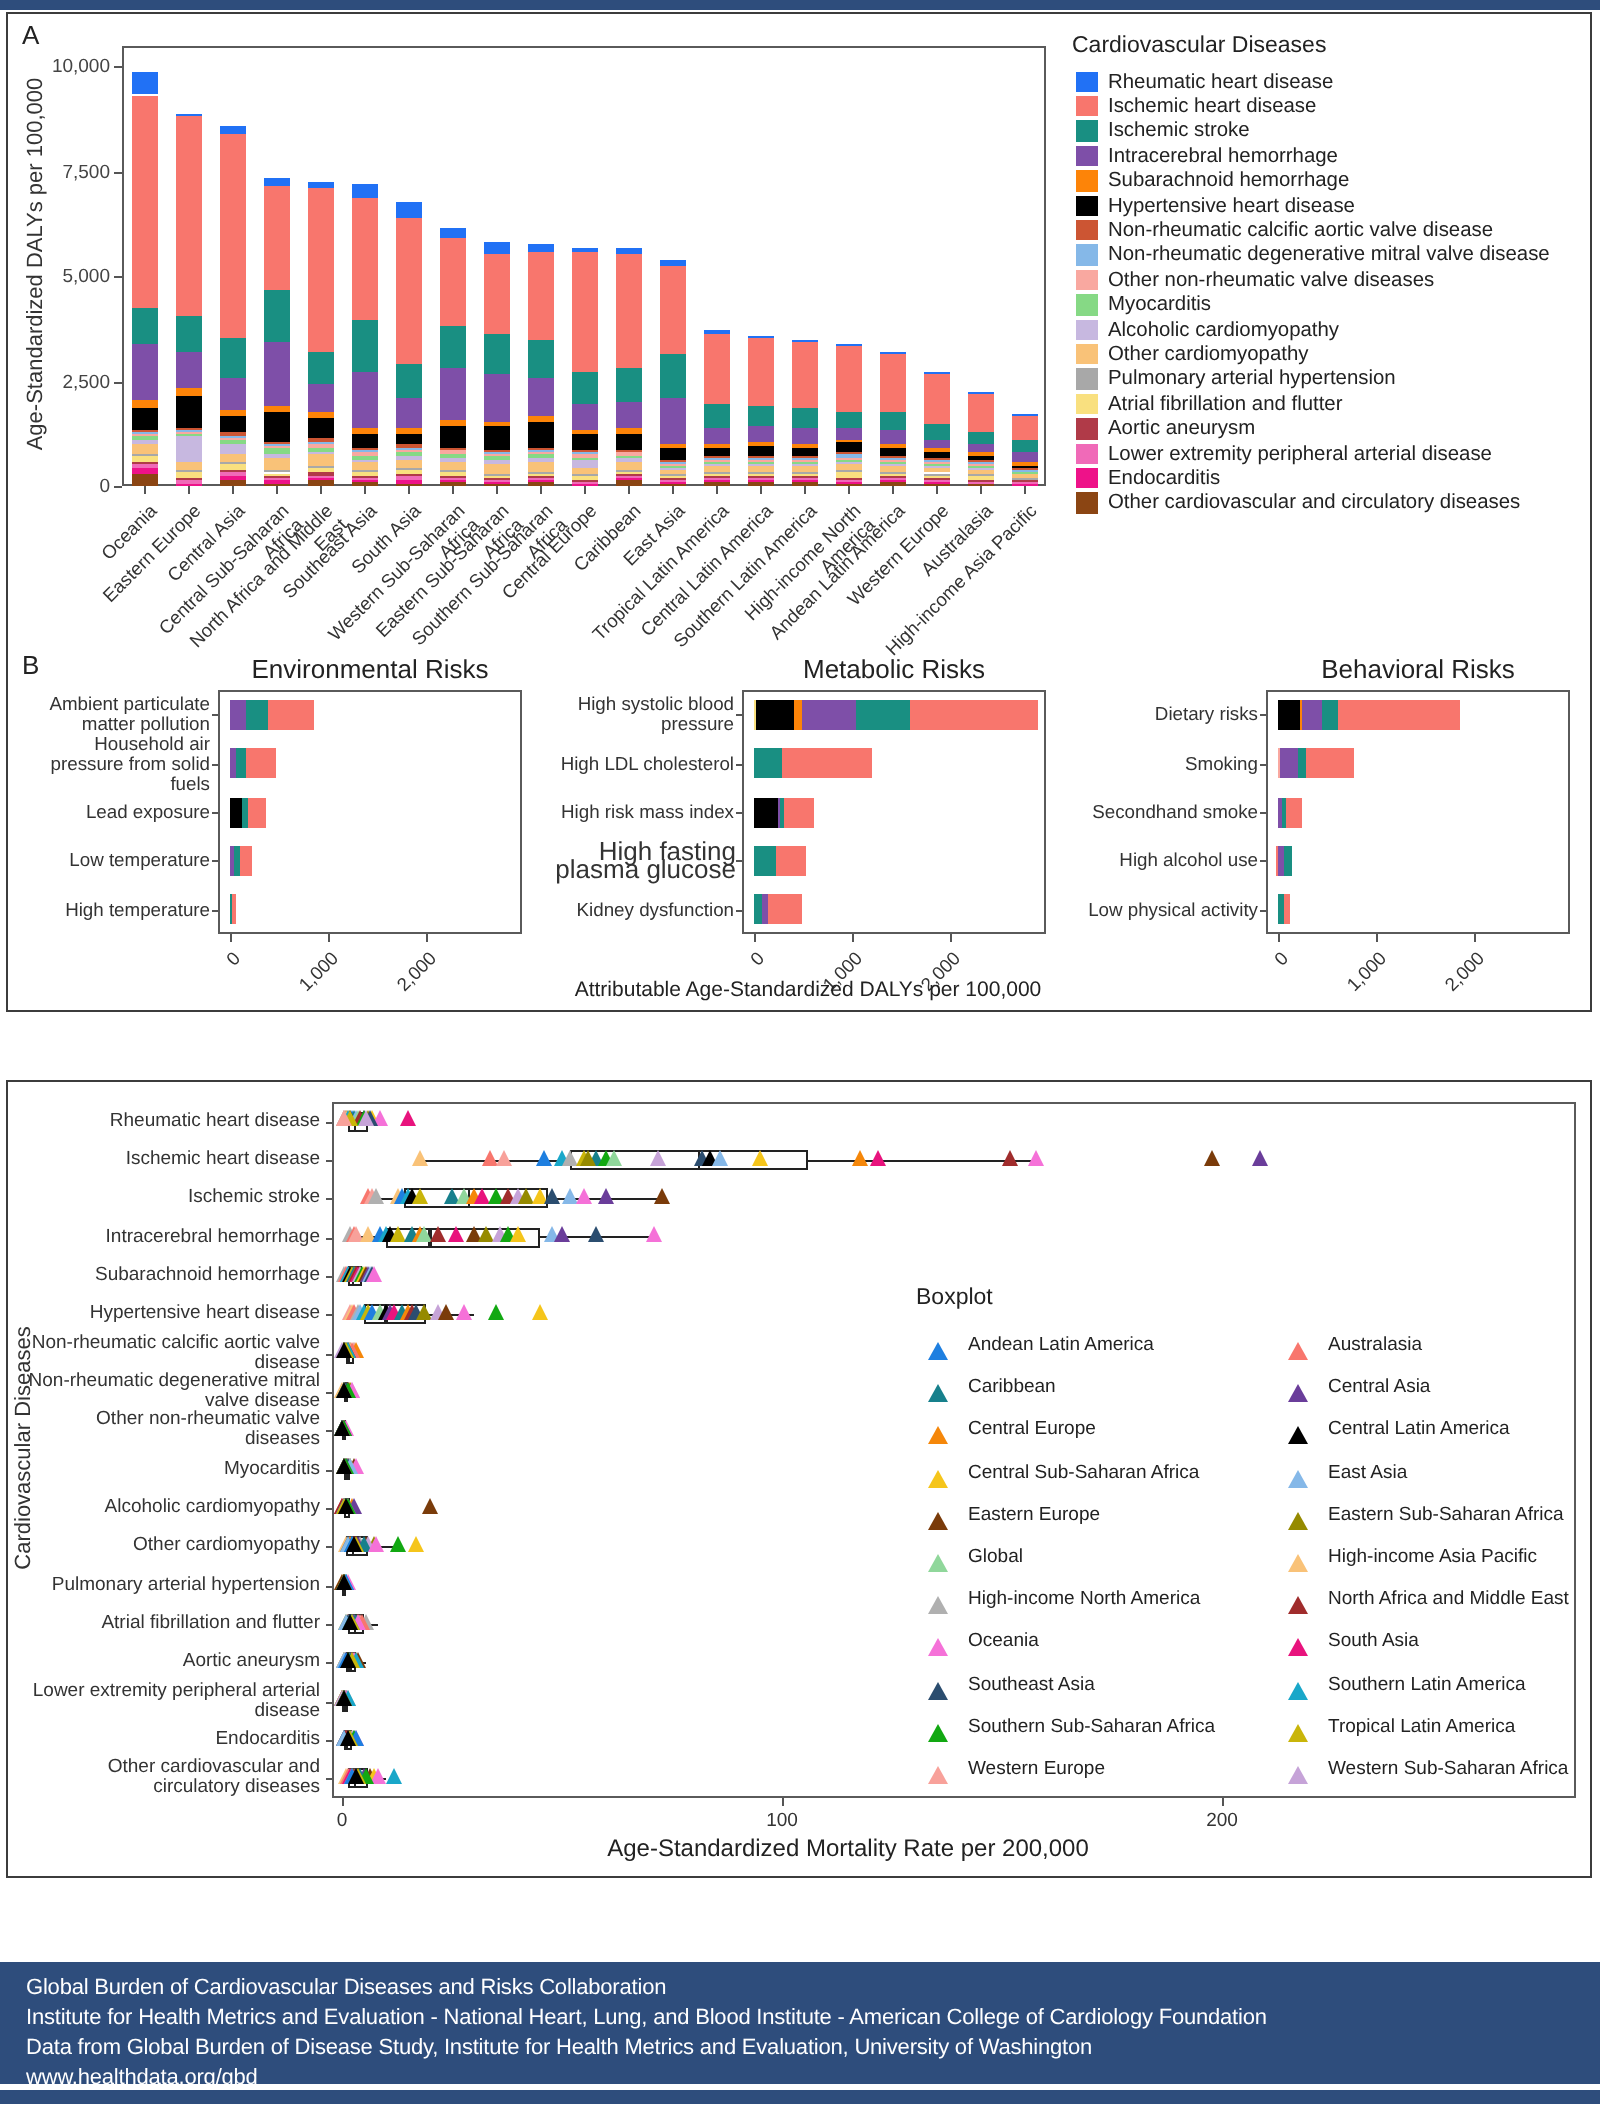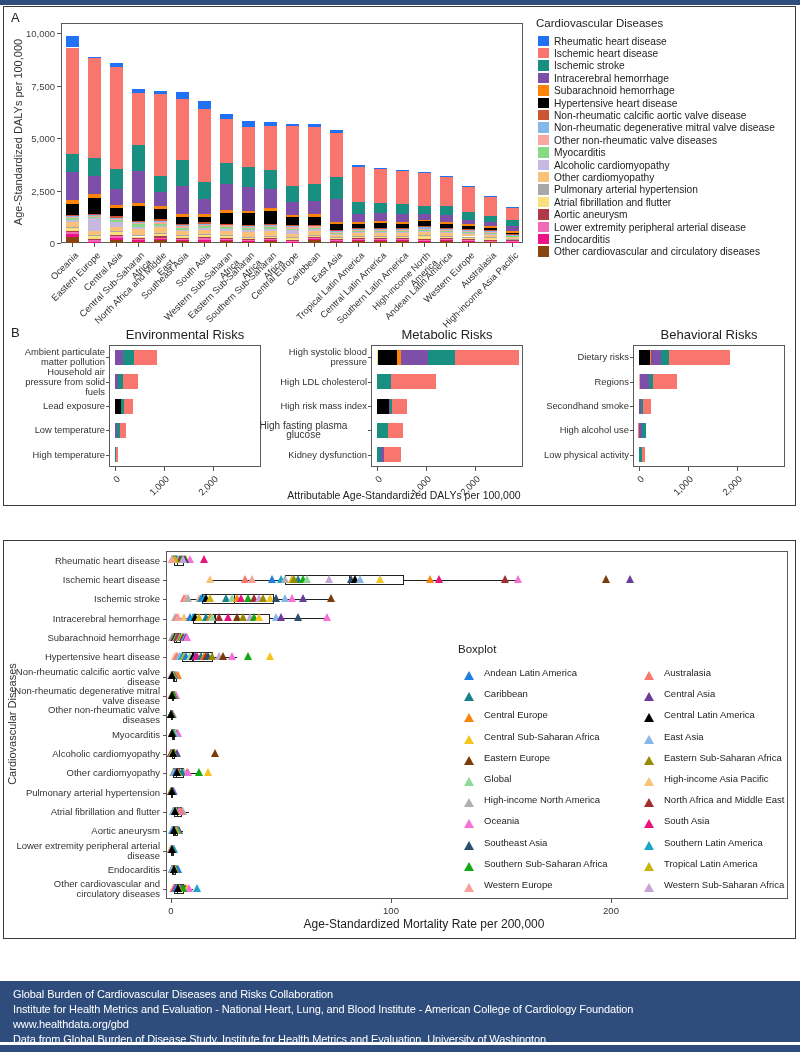--- a/index.html
+++ b/index.html
@@ -585,21 +585,21 @@
           <div class="abs" style="left: 268px; top: 40.6px; width: 95px; height: 28px; font-size: 9.4px; line-height: 9.8px; color: rgb(51, 51, 51); text-align: right; display: flex; align-items: center; justify-content: flex-end;">High LDL cholesterol</div>
           <div class="abs" style="left: 364px; top: 54.6px; width: 3px; height: 1px; background: rgb(85, 85, 85);"></div>
           <div class="abs" style="left: 373px; top: 47.1px; width: 14.2194px; height: 15px; background: rgb(25, 143, 130);"></div>
           <div class="abs" style="left: 387.219px; top: 47.1px; width: 45.1097px; height: 15px; background: rgb(248, 118, 109);"></div>
           <div class="abs" style="left: 268px; top: 65px; width: 95px; height: 28px; font-size: 9.4px; line-height: 9.8px; color: rgb(51, 51, 51); text-align: right; display: flex; align-items: center; justify-content: flex-end;">High risk mass index</div>
           <div class="abs" style="left: 364px; top: 79px; width: 3px; height: 1px; background: rgb(85, 85, 85);"></div>
           <div class="abs" style="left: 373px; top: 71.5px; width: 11.7677px; height: 15px; background: rgb(0, 0, 0);"></div>
           <div class="abs" style="left: 384.768px; top: 71.5px; width: 1.47097px; height: 15px; background: rgb(126, 79, 168);"></div>
           <div class="abs" style="left: 386.239px; top: 71.5px; width: 2.20645px; height: 15px; background: rgb(25, 143, 130);"></div>
           <div class="abs" style="left: 388.445px; top: 71.5px; width: 14.7097px; height: 15px; background: rgb(248, 118, 109);"></div>
-          <div class="abs" style="left: 252px; top: 89.4px; width: 95px; height: 28px; font-size: 10px; line-height: 9.8px; color: rgb(51, 51, 51); text-align: center; display: flex; align-items: center; justify-content: flex-end;">High fasting plasma glucose</div>
+          <div class="abs" style="left: 269px; top: 89.4px; width: 95px; height: 28px; font-size: 13px; line-height: 9.8px; color: rgb(51, 51, 51); text-align: right; display: flex; align-items: center; justify-content: flex-end;">High fasting plasma glucose</div>
           <div class="abs" style="left: 364px; top: 103.4px; width: 3px; height: 1px; background: rgb(85, 85, 85);"></div>
           <div class="abs" style="left: 373px; top: 95.9px; width: 10.7871px; height: 15px; background: rgb(25, 143, 130);"></div>
           <div class="abs" style="left: 383.787px; top: 95.9px; width: 15.6903px; height: 15px; background: rgb(248, 118, 109);"></div>
           <div class="abs" style="left: 268px; top: 113.8px; width: 95px; height: 28px; font-size: 9.4px; line-height: 9.8px; color: rgb(51, 51, 51); text-align: right; display: flex; align-items: center; justify-content: flex-end;">Kidney dysfunction</div>
           <div class="abs" style="left: 364px; top: 127.8px; width: 3px; height: 1px; background: rgb(85, 85, 85);"></div>
           <div class="abs" style="left: 373px; top: 120.3px; width: 3.92258px; height: 15px; background: rgb(25, 143, 130);"></div>
           <div class="abs" style="left: 376.923px; top: 120.3px; width: 3.43226px; height: 15px; background: rgb(126, 79, 168);"></div>
           <div class="abs" style="left: 380.355px; top: 120.3px; width: 16.1806px; height: 15px; background: rgb(248, 118, 109);"></div>
           <div class="abs" style="left: 373px; top: 140px; width: 1px; height: 4px; background: rgb(85, 85, 85);"></div>
           <div class="abs rot45" style="left: 333px; top: 147px; width: 40px; font-size: 9.3px; color: rgb(51, 51, 51);">0</div>
@@ -611,21 +611,21 @@
         <div class="abs" style="left: 0px; top: 0px;">
           <div class="abs" style="left: 569px; top: 0px; width: 272px; text-align: center; font-size: 13px; color: rgb(34, 34, 34);">Behavioral Risks</div>
           <div class="abs" style="left: 629px; top: 18px; width: 152px; height: 122px; border: 1px solid rgb(90, 90, 90); box-sizing: border-box;"></div>
           <div class="abs" style="left: 530px; top: 16.2px; width: 95px; height: 28px; font-size: 9.4px; line-height: 9.8px; color: rgb(51, 51, 51); text-align: right; display: flex; align-items: center; justify-content: flex-end;">Dietary risks</div>
           <div class="abs" style="left: 626px; top: 30.2px; width: 3px; height: 1px; background: rgb(85, 85, 85);"></div>
           <div class="abs" style="left: 635px; top: 22.7px; width: 11.0323px; height: 15px; background: rgb(0, 0, 0);"></div>
           <div class="abs" style="left: 646.032px; top: 22.7px; width: 0.980645px; height: 15px; background: rgb(253, 132, 8);"></div>
           <div class="abs" style="left: 647.013px; top: 22.7px; width: 9.80645px; height: 15px; background: rgb(126, 79, 168);"></div>
           <div class="abs" style="left: 656.819px; top: 22.7px; width: 8.33548px; height: 15px; background: rgb(25, 143, 130);"></div>
           <div class="abs" style="left: 665.155px; top: 22.7px; width: 60.8px; height: 15px; background: rgb(248, 118, 109);"></div>
-          <div class="abs" style="left: 530px; top: 40.6px; width: 95px; height: 28px; font-size: 9.4px; line-height: 9.8px; color: rgb(51, 51, 51); text-align: right; display: flex; align-items: center; justify-content: flex-end;">Regions</div>
+          <div class="abs" style="left: 530px; top: 40.6px; width: 95px; height: 28px; font-size: 9.4px; line-height: 9.8px; color: rgb(51, 51, 51); text-align: right; display: flex; align-items: center; justify-content: flex-end;">Smoking</div>
           <div class="abs" style="left: 626px; top: 54.6px; width: 3px; height: 1px; background: rgb(85, 85, 85);"></div>
           <div class="abs" style="left: 635px; top: 47.1px; width: 1.22581px; height: 15px; background: rgb(249, 168, 160);"></div>
           <div class="abs" style="left: 636.226px; top: 47.1px; width: 8.58065px; height: 15px; background: rgb(126, 79, 168);"></div>
           <div class="abs" style="left: 644.806px; top: 47.1px; width: 4.4129px; height: 15px; background: rgb(25, 143, 130);"></div>
           <div class="abs" style="left: 649.219px; top: 47.1px; width: 24.0258px; height: 15px; background: rgb(248, 118, 109);"></div>
           <div class="abs" style="left: 530px; top: 65px; width: 95px; height: 28px; font-size: 9.4px; line-height: 9.8px; color: rgb(51, 51, 51); text-align: right; display: flex; align-items: center; justify-content: flex-end;">Secondhand smoke</div>
           <div class="abs" style="left: 626px; top: 79px; width: 3px; height: 1px; background: rgb(85, 85, 85);"></div>
           <div class="abs" style="left: 635px; top: 71.5px; width: 1.96129px; height: 15px; background: rgb(126, 79, 168);"></div>
           <div class="abs" style="left: 636.961px; top: 71.5px; width: 1.96129px; height: 15px; background: rgb(25, 143, 130);"></div>
           <div class="abs" style="left: 638.923px; top: 71.5px; width: 7.84516px; height: 15px; background: rgb(248, 118, 109);"></div>
@@ -1256,17 +1256,17 @@
             <div class="abs" style="left: 20px; top: 1px; width: 150px; font-size: 9.5px; line-height: 9.8px; color: rgb(34, 34, 34);">Western Sub-Saharan Africa</div>
           </div>
         </div>
       </div>
   </div>
 
 
   <div class="footer" style="top:981px;height:61px;padding-top:6px;box-sizing:border-box;">
     <div>Global Burden of Cardiovascular Diseases and Risks Collaboration</div>
     <div>Institute for Health Metrics and Evaluation - National Heart, Lung, and Blood Institute - American College of Cardiology Foundation</div>
+    <div>Data from Global Burden of Disease Study, Institute for Health Metrics and Evaluation, University of Washington</div>
     <div>www.healthdata.org/gbd</div>
-    <div>Data from Global Burden of Disease Study, Institute for Health Metrics and Evaluation, University of Washington</div>
   </div>
   <div class="accent-bar" style="top:1045px;height:7px;"></div>
 </div>
 
 </body></html>

